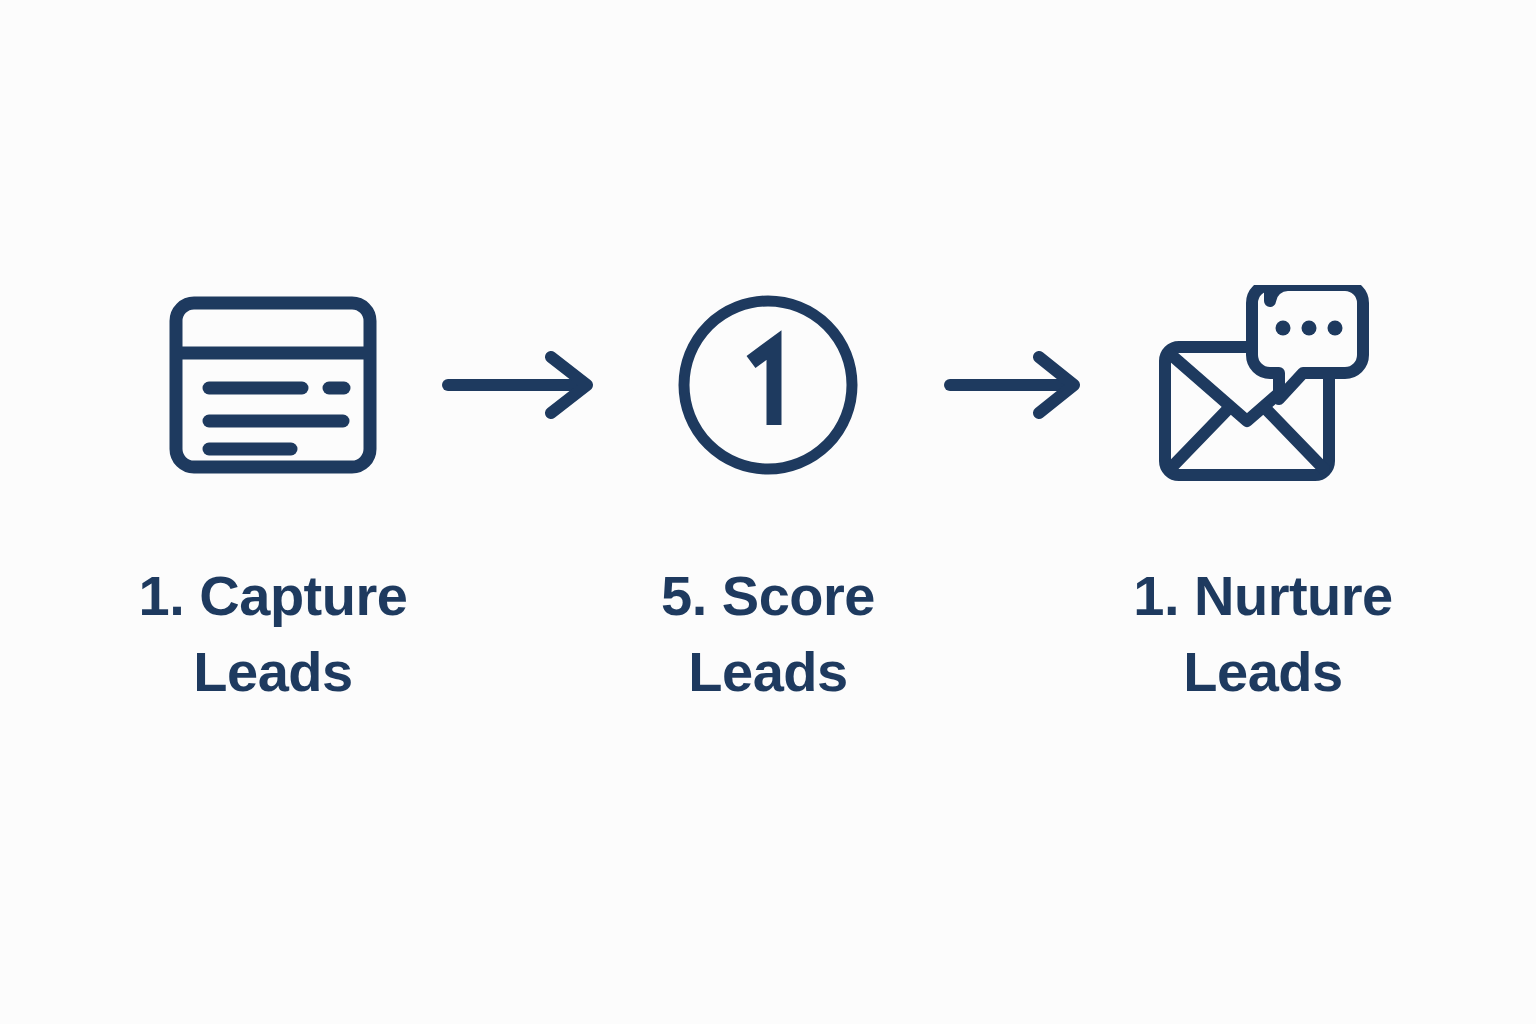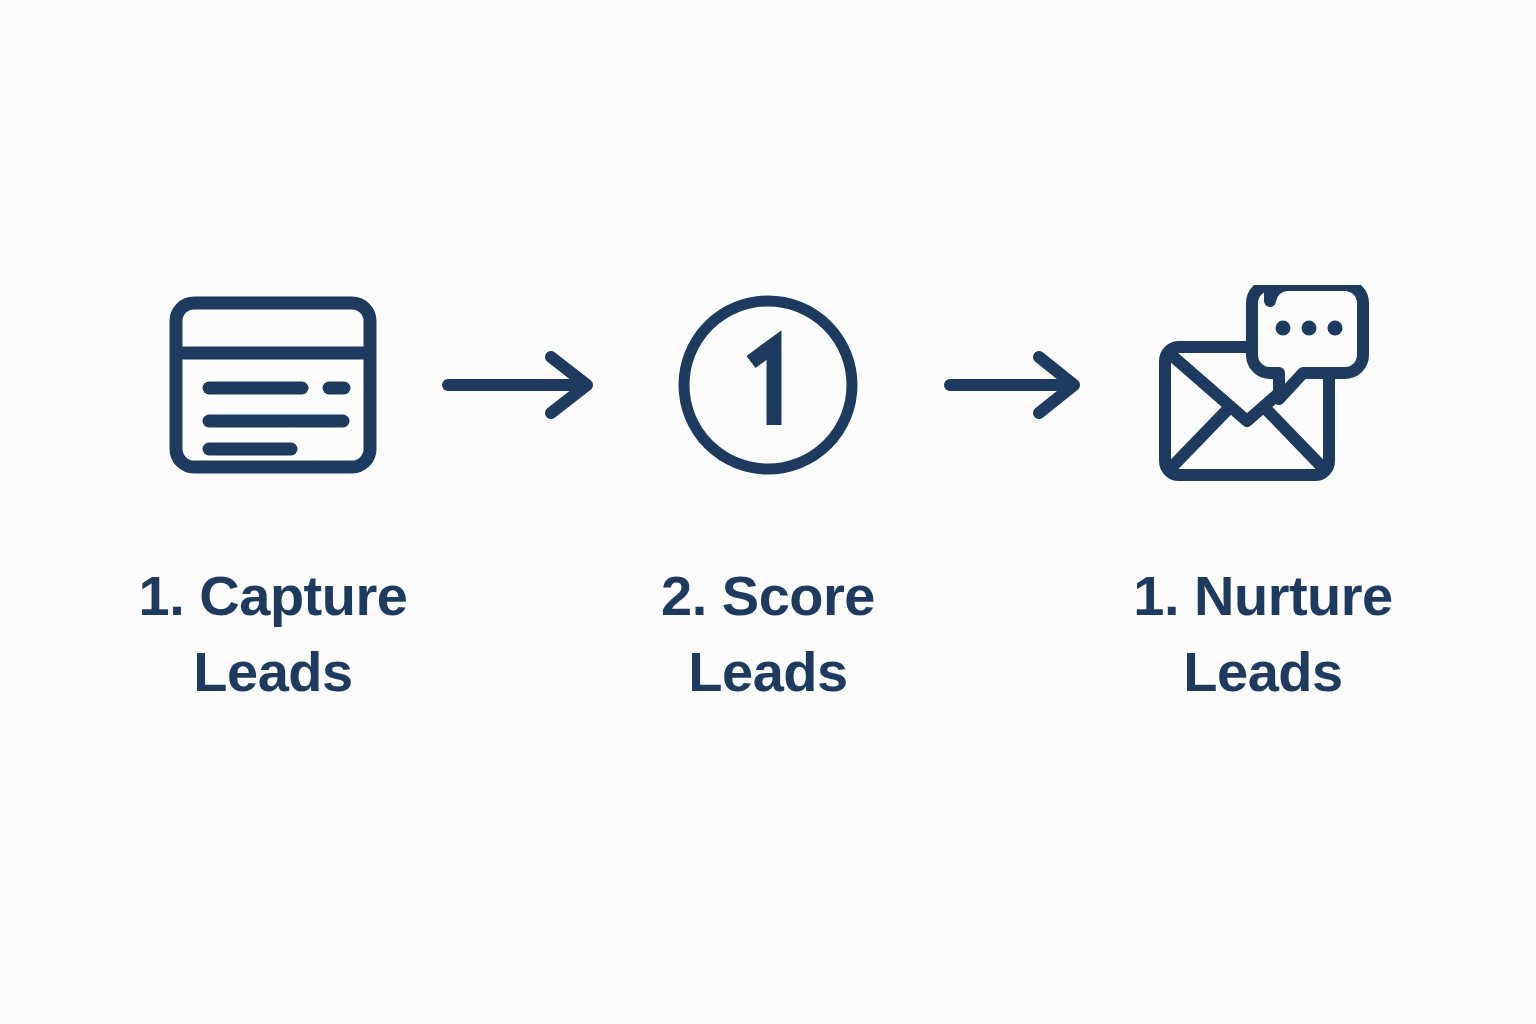--- a/index.html
+++ b/index.html
@@ -102,21 +102,21 @@
       </svg>
     </div>
 
     <div class="step">
       <div class="step-icon">
         <svg width="182" height="182" viewBox="0 0 182 182" fill="none" xmlns="http://www.w3.org/2000/svg" aria-hidden="true">
           <circle cx="91" cy="91" r="84" stroke="#1e3a5f" stroke-width="11" fill="none"></circle>
           <path d="M74 68 L97 51 L97 131" stroke="#1e3a5f" stroke-width="15" fill="none" stroke-linecap="butt" stroke-linejoin="miter"></path>
         </svg>
       </div>
-      <div class="step-label">2. Score
+      <div class="step-label">5. Score
 Leads</div>
     </div>
 
     <div class="arrow">
       <svg width="145" height="72" viewBox="0 0 145 72" fill="none" xmlns="http://www.w3.org/2000/svg" aria-hidden="true">
         <line x1="7" y1="36" x2="125" y2="36" stroke="#1e3a5f" stroke-width="12" stroke-linecap="round"></line>
         <polyline points="96,8 131,36 96,64" stroke="#1e3a5f" stroke-width="12" fill="none" stroke-linecap="round" stroke-linejoin="round"></polyline>
       </svg>
     </div>
 

